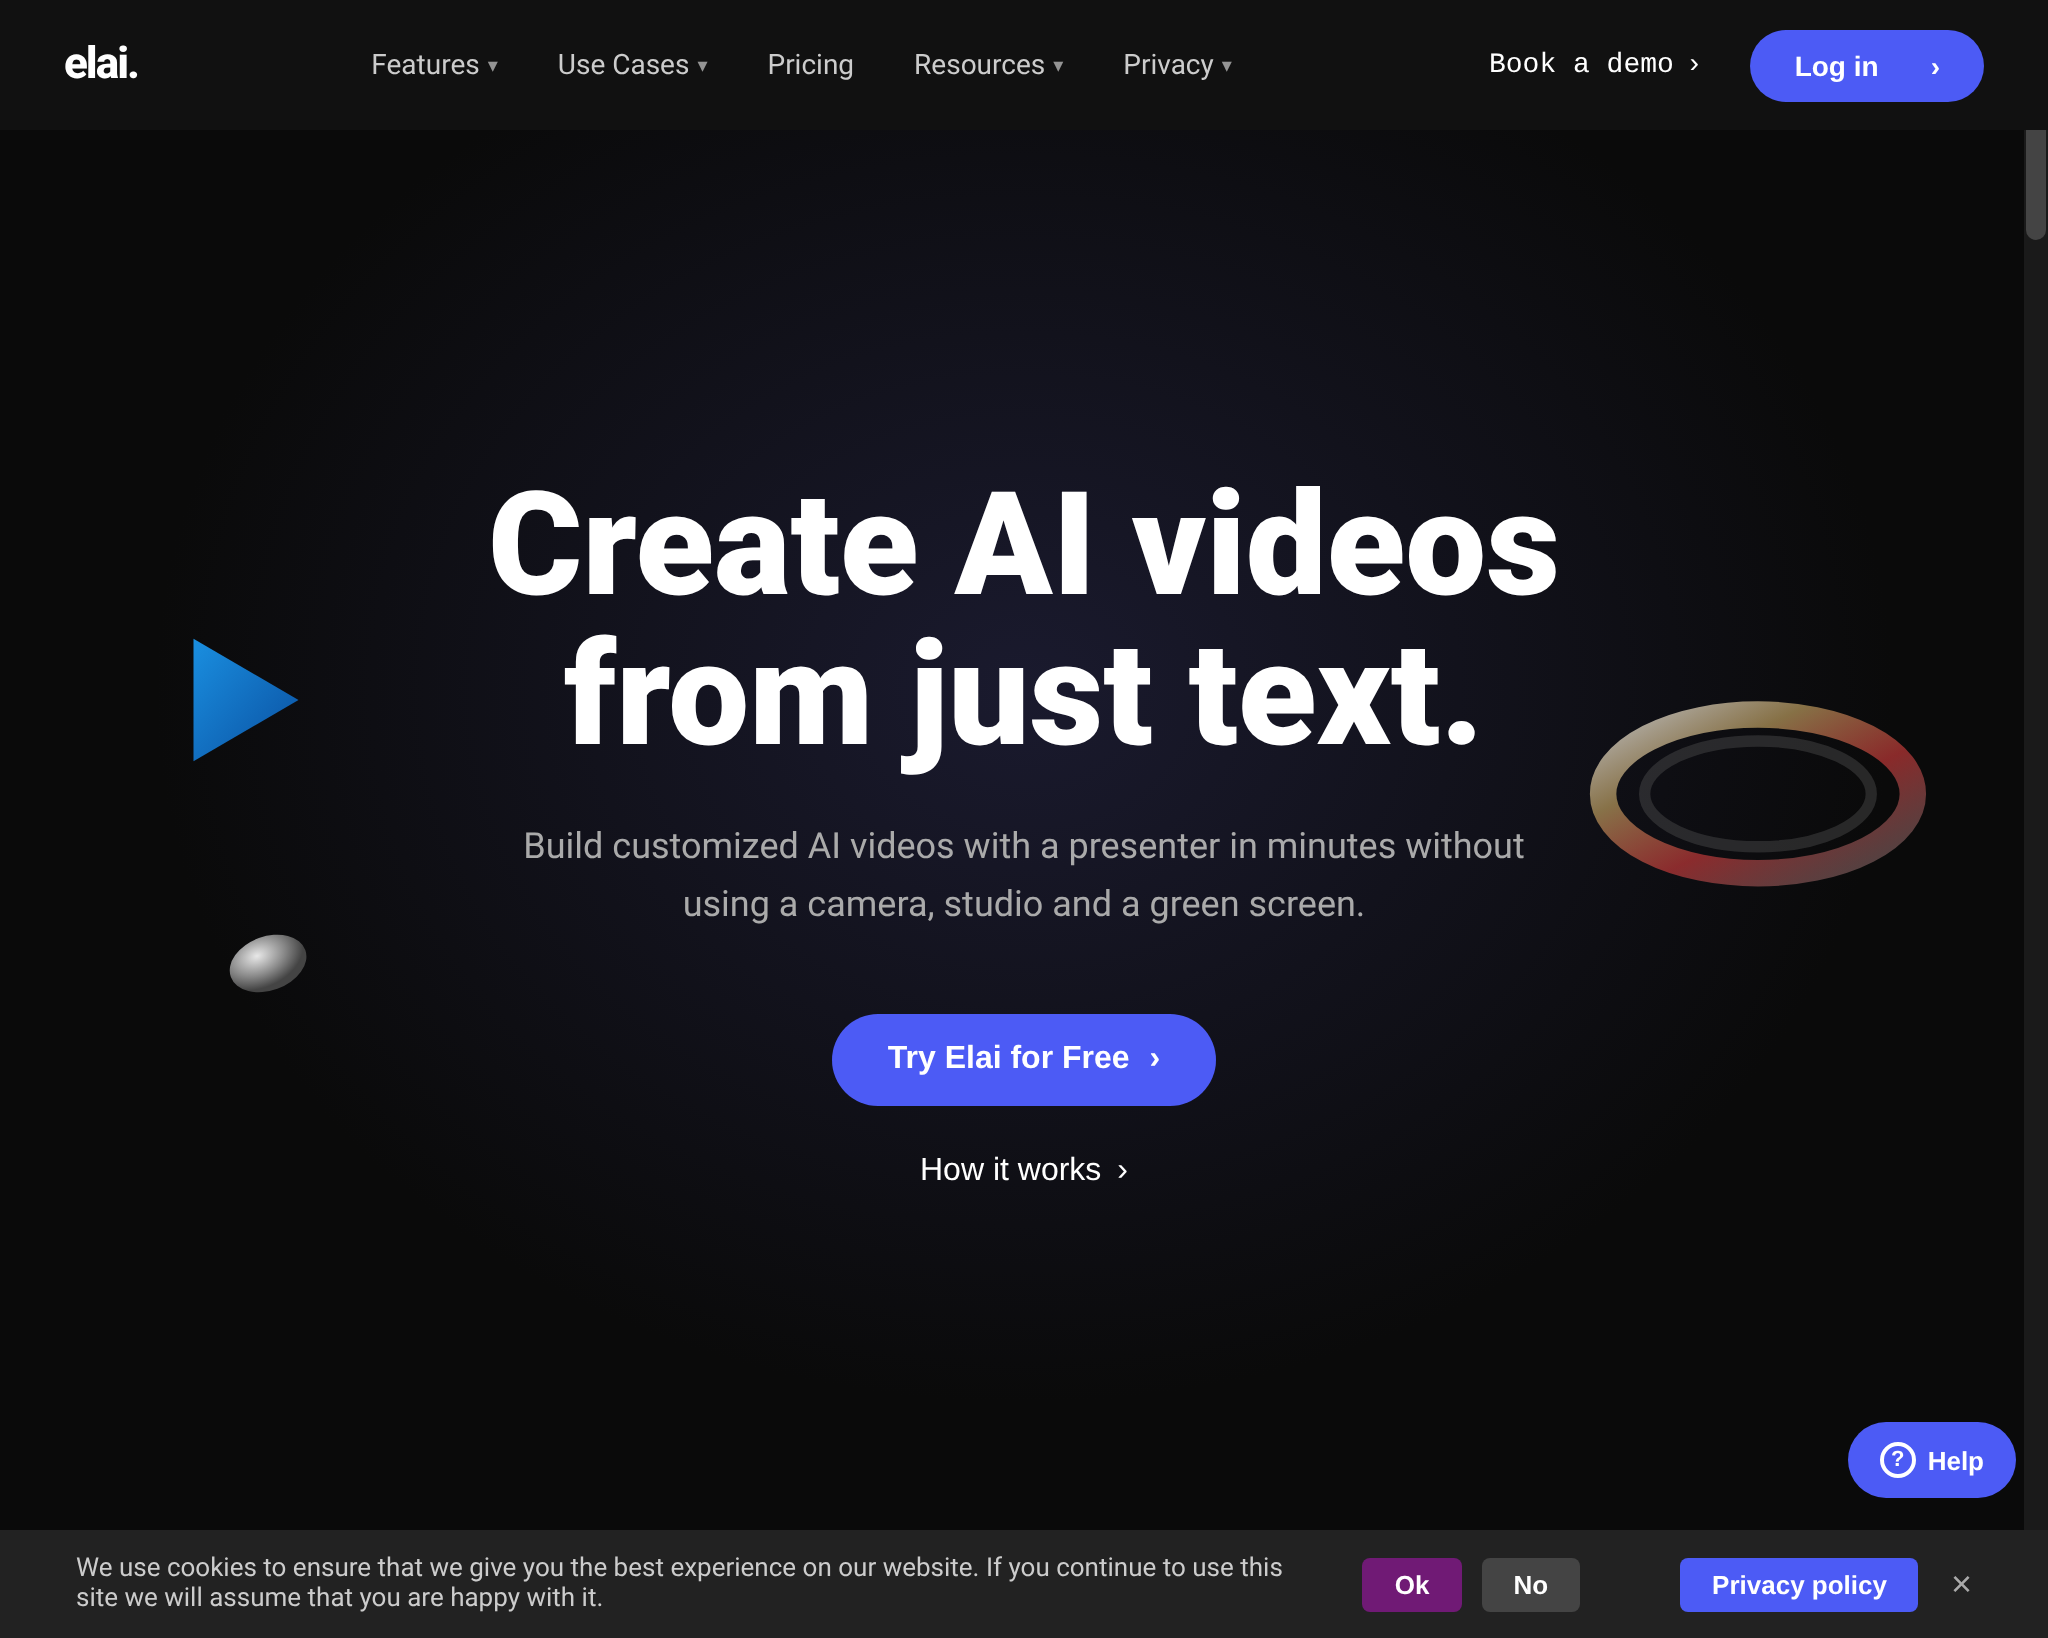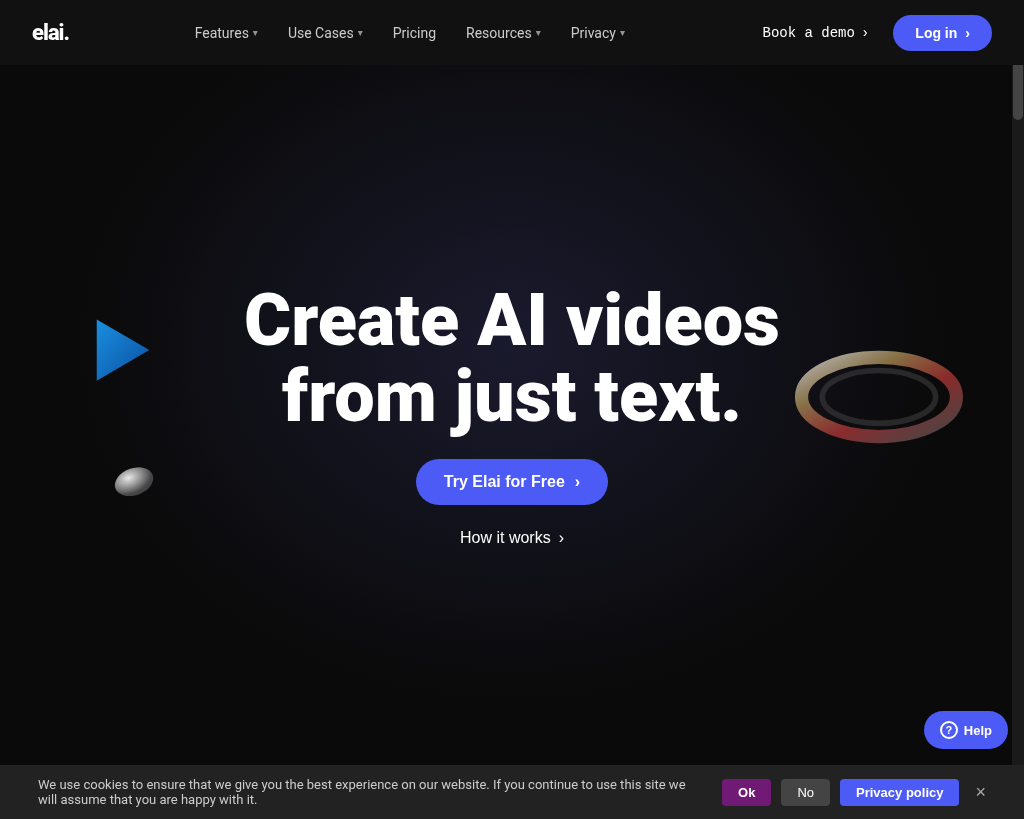--- a/index.html
+++ b/index.html
@@ -78,21 +78,21 @@
 
     .btn-login {
       background: #4C5BF5;
       border: none;
       color: #fff;
       font-size: 14px;
       font-weight: 600;
       cursor: pointer;
       display: flex;
       align-items: center;
-      gap: 8px;
+      gap: 26px;
       padding: 10px 22px;
       border-radius: 50px;
     }
 
     
     .hero {
       display: flex;
       flex-direction: column;
       align-items: center;
       justify-content: center;
@@ -217,35 +217,36 @@
       padding: 6px 16px;
       border-radius: 4px;
       cursor: pointer;
     }
 
     .btn-no {
       background: #444;
       border: none;
       color: #fff;
       font-size: 13px;
-      font-weight: 400;
+      font-weight: 700;
       padding: 6px 16px;
       border-radius: 4px;
       cursor: pointer;
     }
 
     .btn-privacy {
       background: #4C5BF5;
       border: none;
       color: #fff;
       font-size: 13px;
       font-weight: 600;
       padding: 6px 16px;
       border-radius: 4px;
       cursor: pointer;
+      margin-left: 40px;
     }
 
     .btn-close-cookie {
       background: transparent;
       border: none;
       color: #aaa;
       font-size: 18px;
       cursor: pointer;
       margin-left: 6px;
     }
@@ -368,20 +369,21 @@
       <ellipse cx="90" cy="55" rx="82" ry="42" fill="none" stroke="url(#ringGrad)" stroke-width="14" opacity="0.85"></ellipse>
       <ellipse cx="90" cy="55" rx="60" ry="28" fill="none" stroke="#555" stroke-width="6" opacity="0.4"></ellipse>
     </svg>
   </div>
 
   <h1 class="hero-title">
     <span>Create AI videos</span><br>
     <span>from just text.</span>
   </h1>
 
+  <p class="hero-subtitle">Build customized AI videos with a presenter in minutes without using a camera, studio and a green screen.</p>
 
   <div class="hero-buttons">
     <button class="btn-try">
       <span>Try Elai for Free</span>
       <span>›</span>
     </button>
     <button class="btn-how">
       <span>How it works</span>
       <span>›</span>
     </button>

